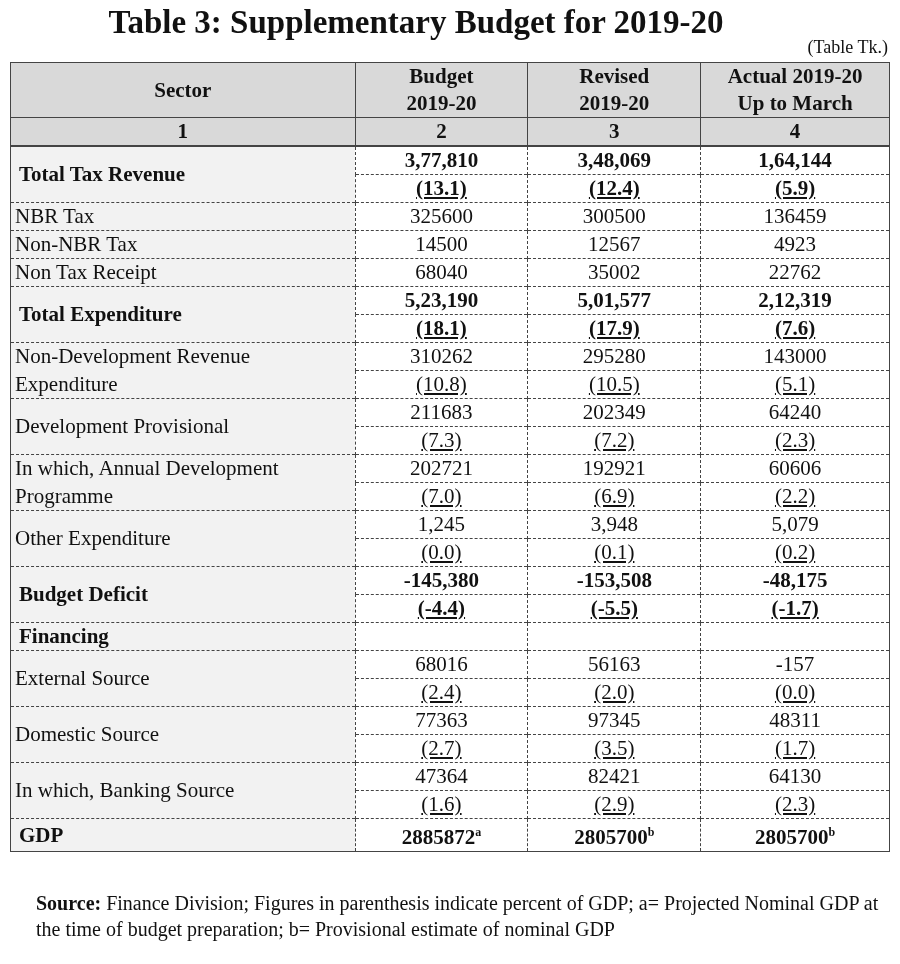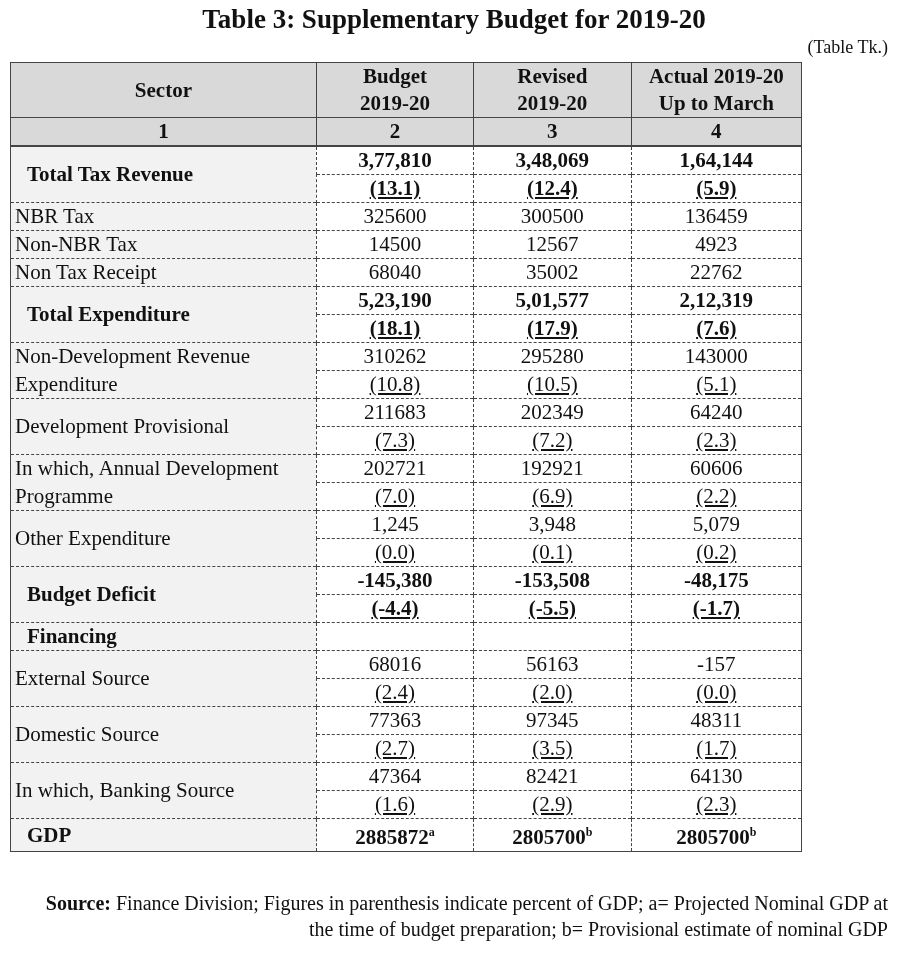--- a/index.html
+++ b/index.html
@@ -1,32 +1,32 @@
 <!DOCTYPE html>
 <html><head>
 <meta charset="utf-8">
 <style>
   html, body { margin: 0; padding: 0; background: #ffffff; }
   body { width: 900px; height: 964px; position: relative; font-family: "Liberation Serif", serif; color: #111; }
-  .title { position: absolute; top: 4px; left: 0; width: 832px; text-align: center; font-weight: bold; font-size: 27px; letter-spacing: 0px; padding-left: 38px; }
+  .title { position: absolute; top: 4px; left: 0; width: 832px; text-align: center; font-weight: bold; font-size: 33px; letter-spacing: 0px; }
   .unit { position: absolute; top: 37px; right: 12px; font-size: 18px; }
-  table { position: absolute; top: 62px; left: 10px; width: 792px; border-collapse: collapse; font-size: 21px; }
+  table { position: absolute; top: 62px; left: 10px; width: 880px; border-collapse: collapse; font-size: 21px; }
   table, th, td { }
   th { background: #d9d9d9; font-weight: bold; text-align: center; border: 1.5px solid #444; line-height: 27px; padding: 0 4px; }
   td { border-left: 1.5px dashed #444; border-right: 1.5px dashed #444; text-align: center; padding: 0 4px; line-height: 27px; height: 27px; }
   td.lab { background: #f2f2f2; text-align: left; padding-right: 6px; border-left: 1.5px solid #444; }
-  td.lab.bold { text-align: left; font-weight: bold; padding-left: 16px; }
+  td.lab.bold { text-align: left; font-weight: bold; padding-left: 8px; }
   td.last { border-right: 1.5px solid #444; }
   tr.g-top td { border-top: 1.5px dashed #444; }
   tr.sub td.val { border-top: 1.5px dashed #444; text-decoration: underline; }
   tr.first td { border-top: 2.5px solid #444; }
   tr.bold td.val { font-weight: bold; }
   tr.gdp td { border-bottom: 1.5px solid #444; }
   sup { font-size: 12px; }
-  .src { position: absolute; top: 890px; left: 28px; width: 860px; font-size: 20px; line-height: 26px; text-align: right; }
+  .src { position: absolute; top: 890px; left: 36px; width: 860px; font-size: 20px; line-height: 26px; }
   .src b { font-weight: bold; }
 </style>
 </head>
 <body>
 
 <div class="title">Table 3: Supplementary Budget for 2019-20</div>
 <div class="unit">(Table Tk.)</div>
 
 <table>
   <colgroup>

